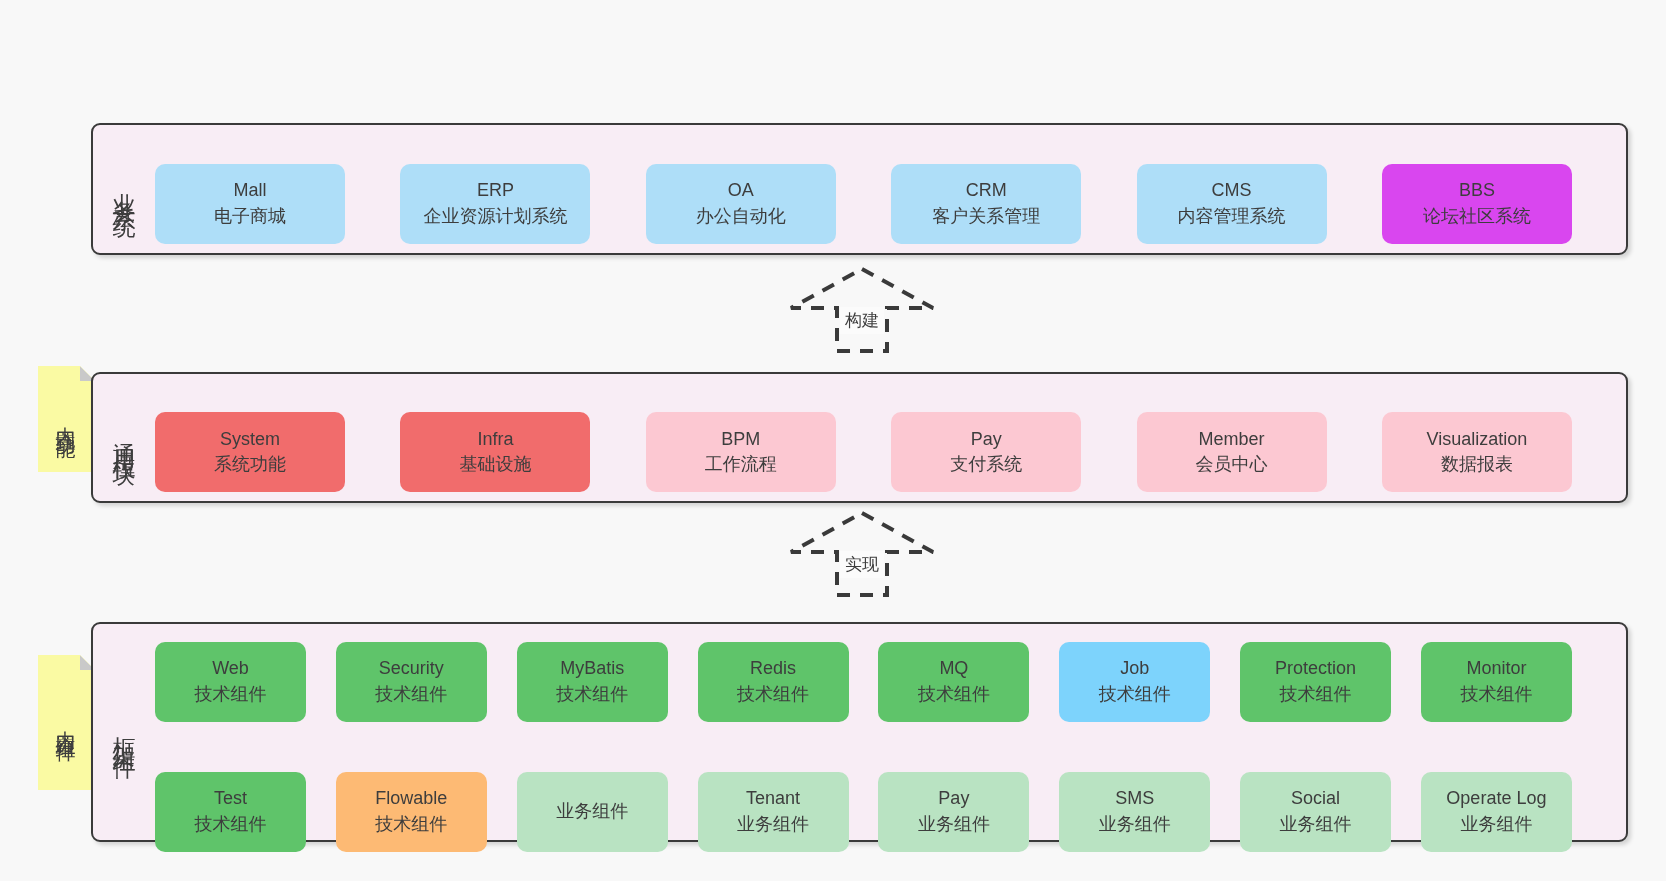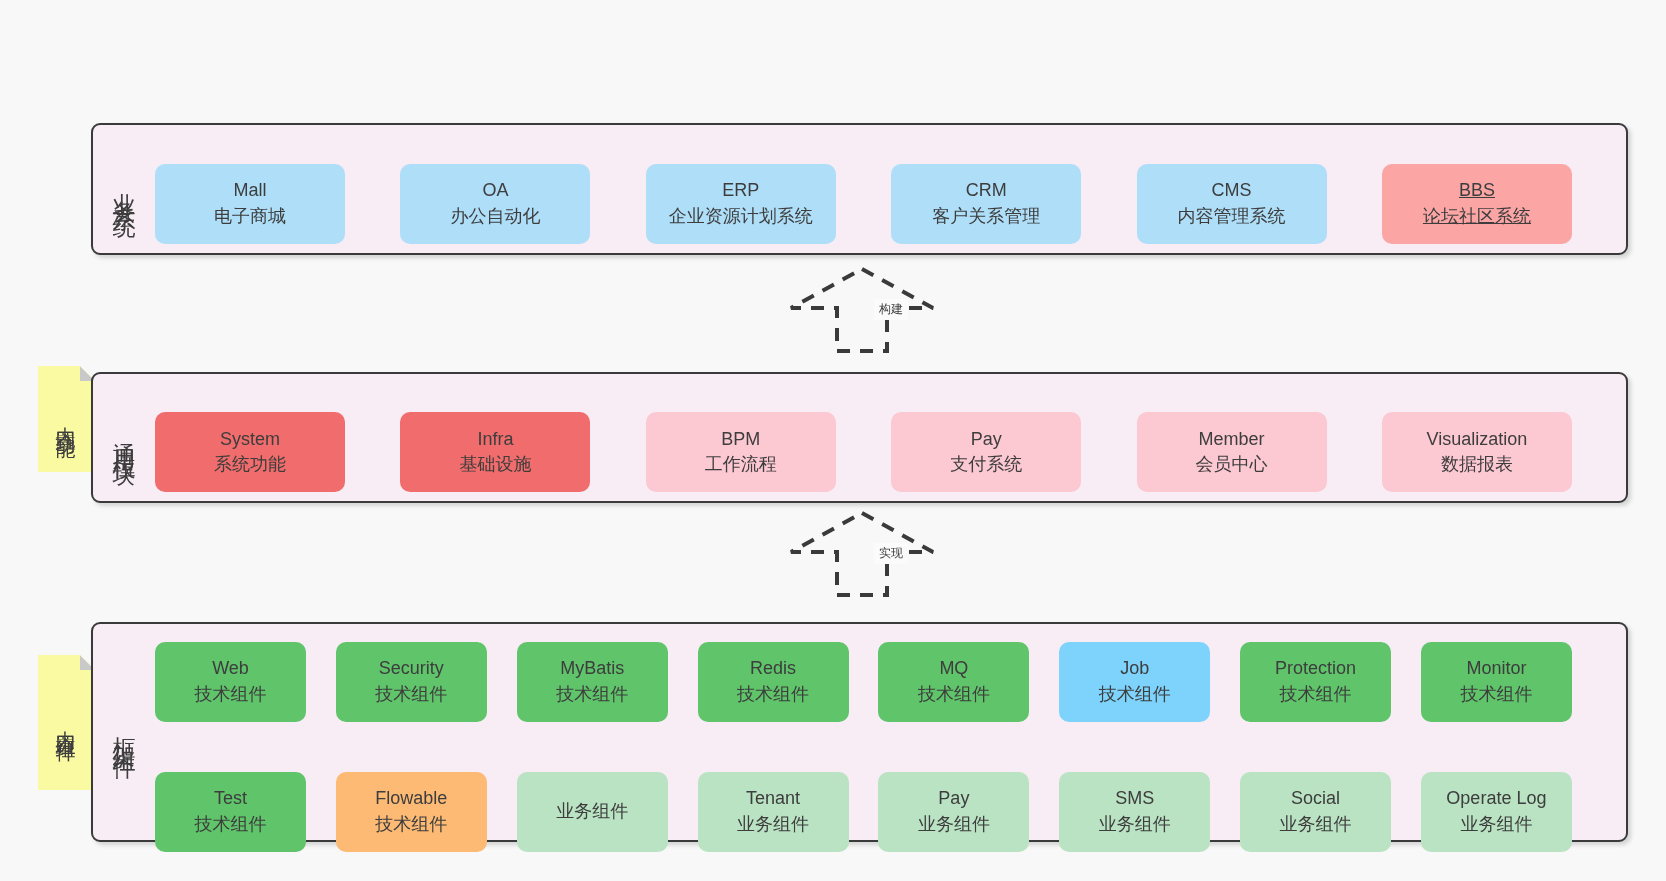--- a/index.html
+++ b/index.html
@@ -81,25 +81,24 @@
   #arrow-build{left:787px;top:266px;}
   #arrow-implement{left:787px;top:510px;}
   .up-arrow svg{display:block;width:100%;height:100%;}
   .up-arrow polygon{
     fill:var(--c-page_bg,#f8f8f8);
     stroke:var(--c-section_border,#3a3a3a);
     stroke-width:4;
     stroke-dasharray:13 10;
   }
   .arrow-label{
-    position:absolute;left:50%;top:33px;transform:translateX(-50%);
+    position:absolute;left:50%;top:41px;transform:translateX(-50%);
     background:var(--c-arrow_label_bg,#fbfbfb);
-    padding:2px 5px;font-size:12px;color:var(--c-text,#3d3d3d);
+    padding:2px 5px;font-size:17px;color:var(--c-text,#3d3d3d);
     white-space:nowrap;
-    margin-left:29px;
   }
 </style>
 </head>
 <body>
 
 <div id="canvas">
 
   <div class="sticky" id="sticky-functions">
     <span class="sticky-text">内置功能</span>
   </div>
@@ -123,36 +122,36 @@
 
   <div class="section" id="section-business">
     <div class="side-label">业务系统</div>
     <div class="rows">
         <div class="box-row">
           <div class="box" style="background: rgb(174, 222, 248);">
             <div class="box-title">Mall</div>
             <div class="box-subtitle">电子商城</div>
           </div>
           <div class="box" style="background: rgb(174, 222, 248);">
+            <div class="box-title">ERP</div>
+            <div class="box-subtitle">企业资源计划系统</div>
+          </div>
+          <div class="box" style="background: rgb(174, 222, 248);">
             <div class="box-title">OA</div>
             <div class="box-subtitle">办公自动化</div>
           </div>
           <div class="box" style="background: rgb(174, 222, 248);">
-            <div class="box-title">ERP</div>
-            <div class="box-subtitle">企业资源计划系统</div>
-          </div>
-          <div class="box" style="background: rgb(174, 222, 248);">
             <div class="box-title">CRM</div>
             <div class="box-subtitle">客户关系管理</div>
           </div>
           <div class="box" style="background: rgb(174, 222, 248);">
             <div class="box-title">CMS</div>
             <div class="box-subtitle">内容管理系统</div>
           </div>
-          <div class="box" style="background: #fca5a5; text-decoration: underline;">
+          <div class="box" style="background: #d946ef;">
             <div class="box-title">BBS</div>
             <div class="box-subtitle">论坛社区系统</div>
           </div>
         </div>
       </div>
   </div>
 
   <div class="section" id="section-modules">
     <div class="side-label">通用模块</div>
     <div class="rows">

